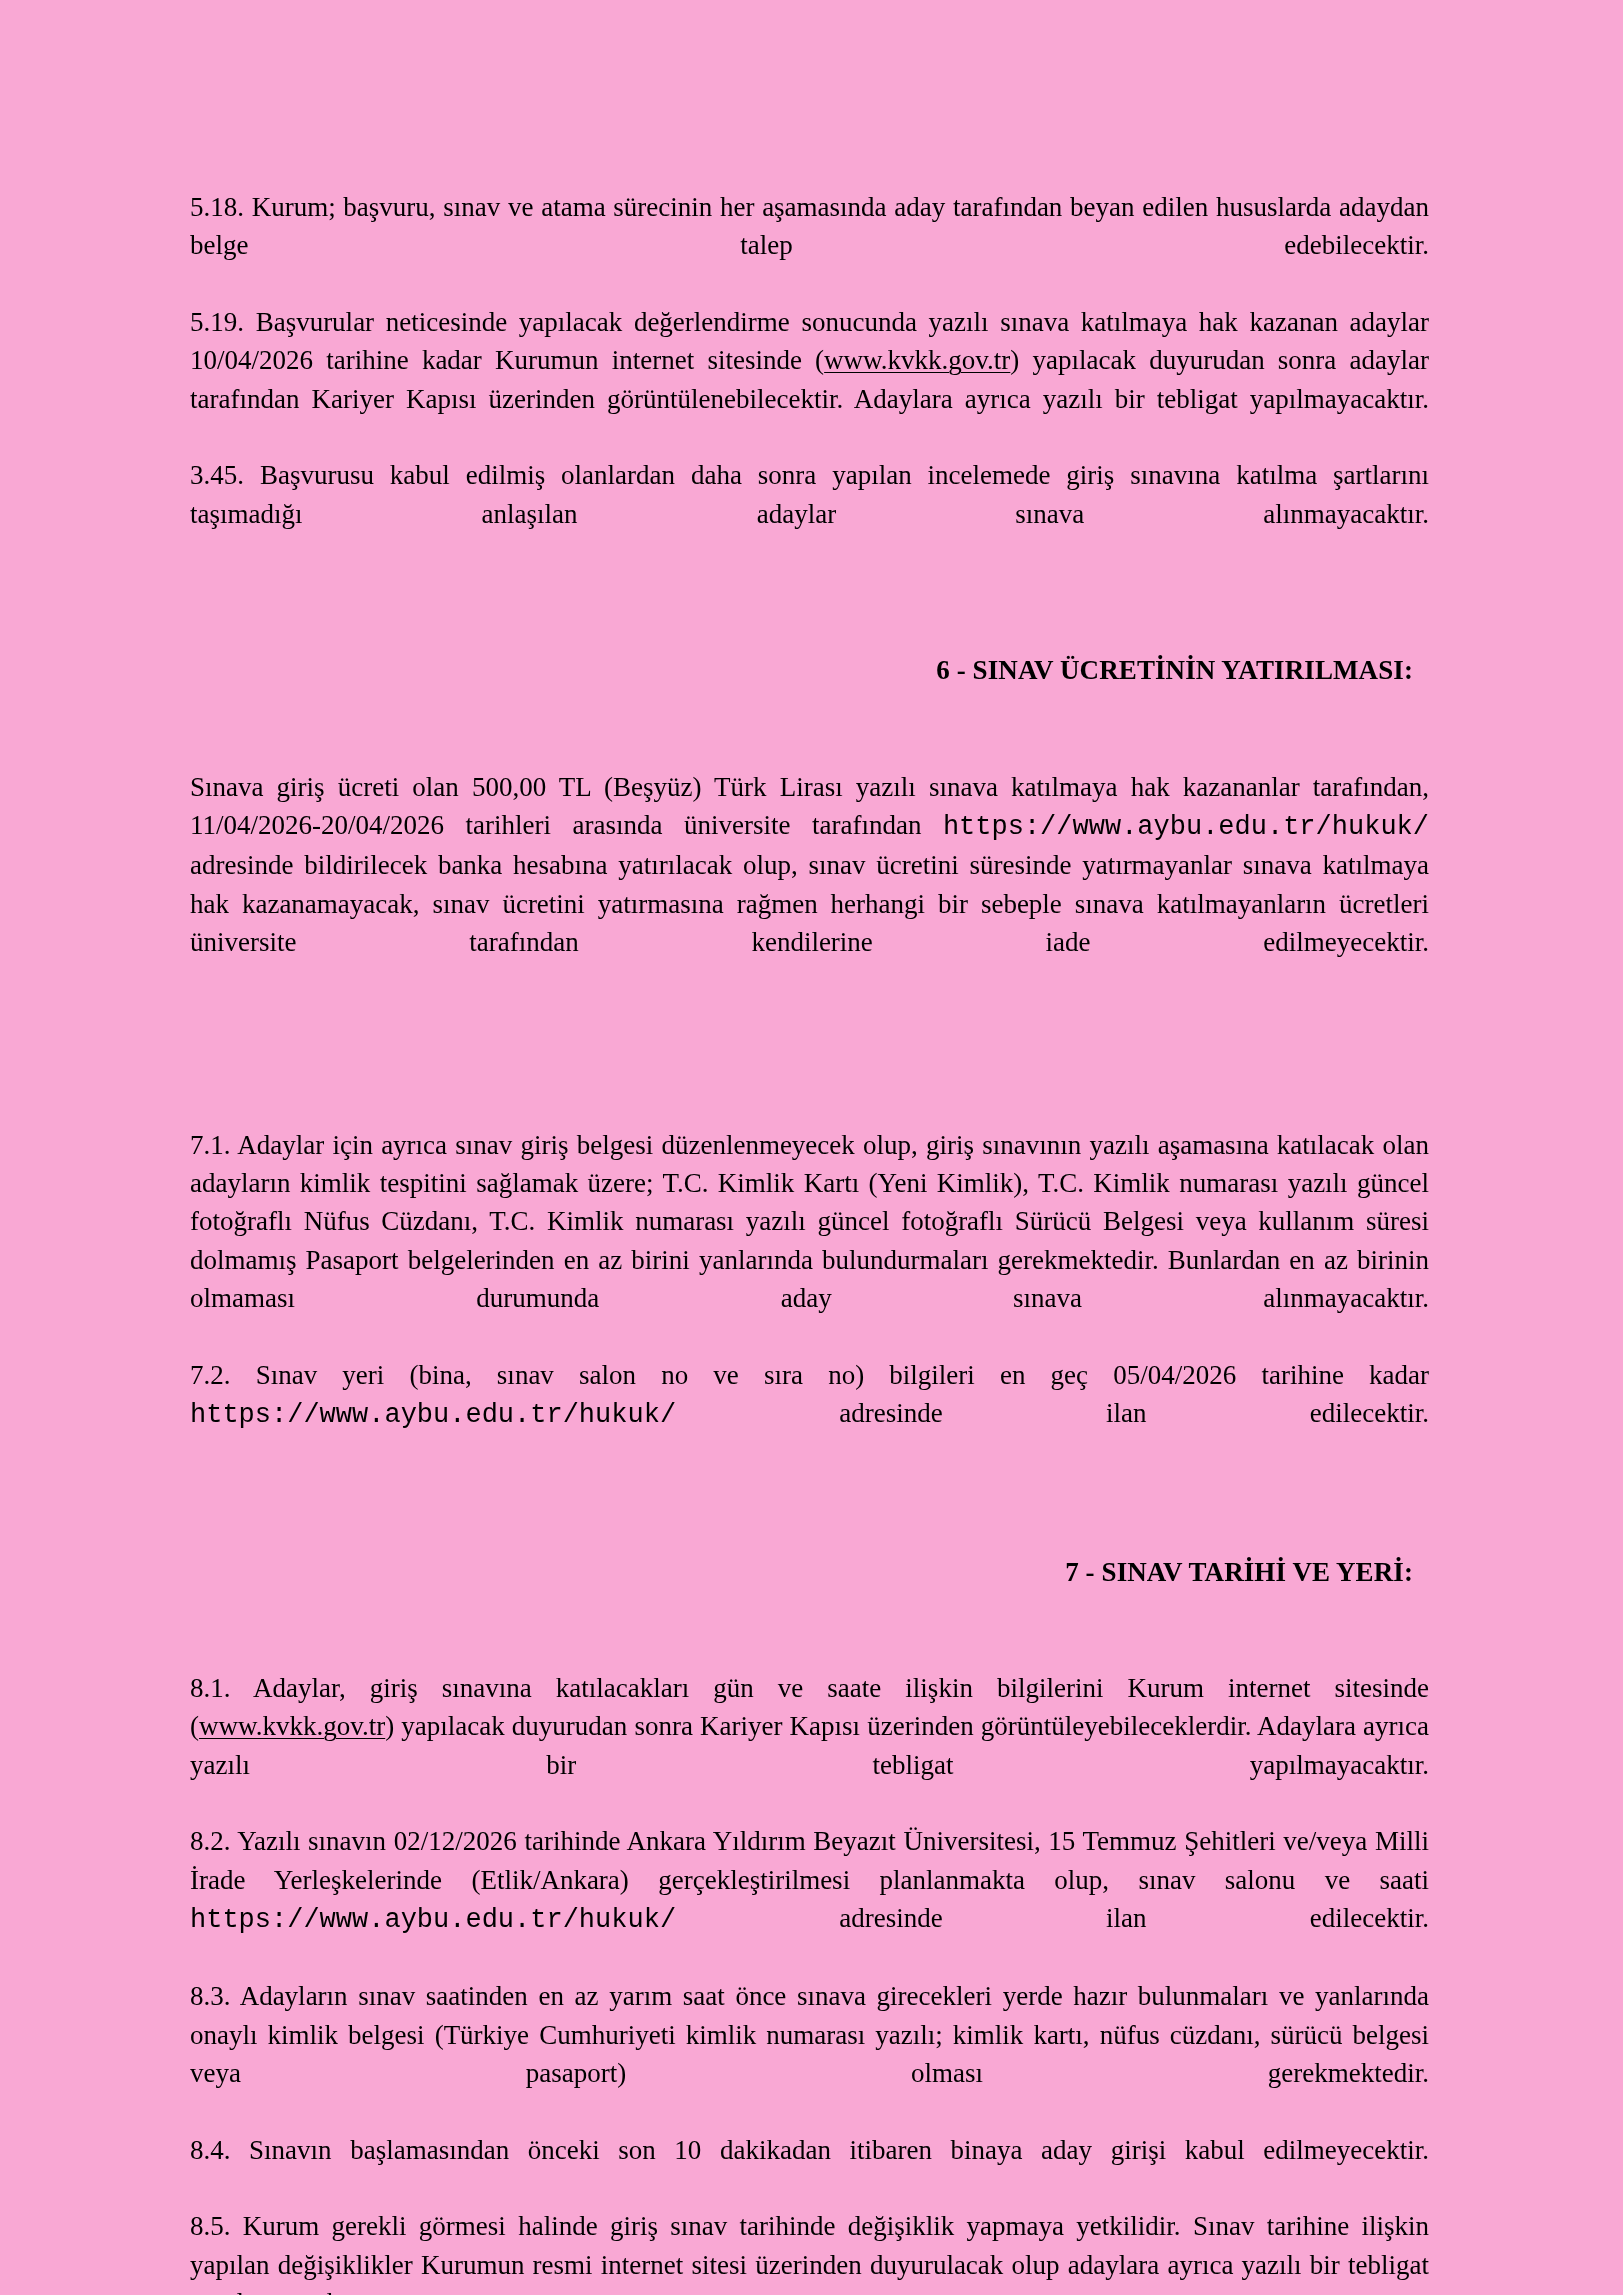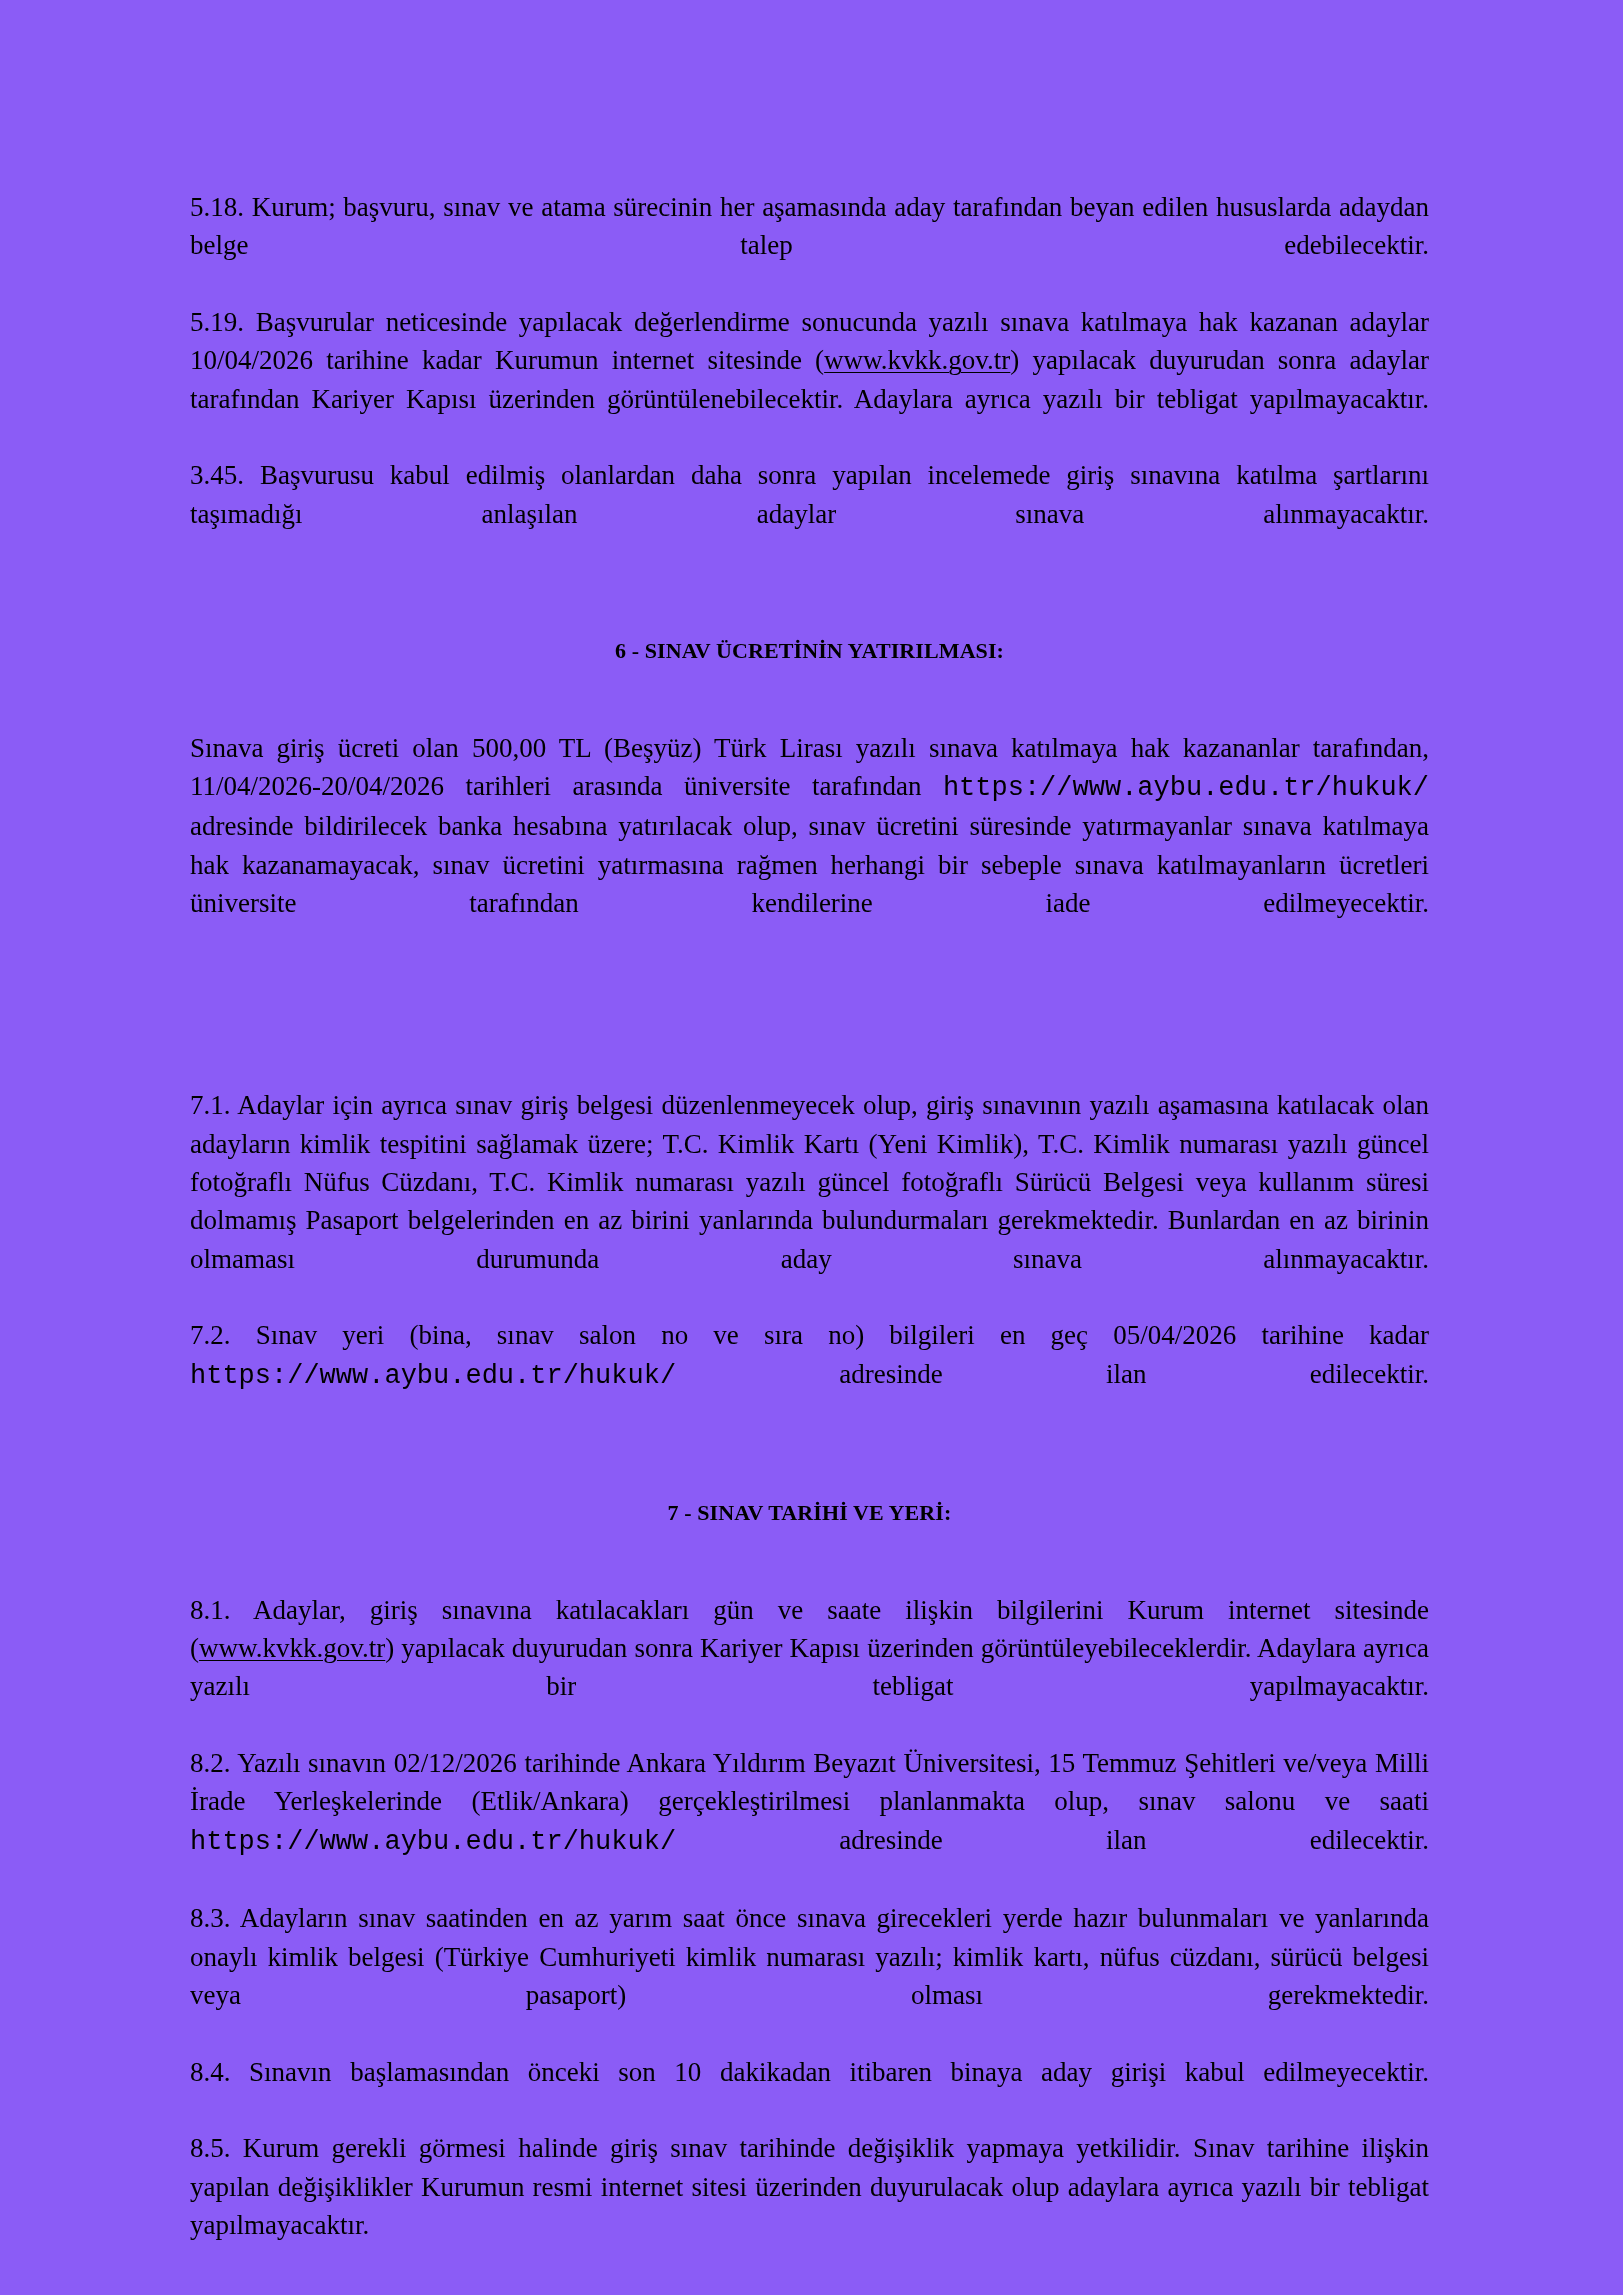--- a/index.html
+++ b/index.html
@@ -5,21 +5,21 @@
 <style>
   html, body {
     margin: 0;
     padding: 0;
     background: #ffffff;
   }
   .page {
     position: relative;
     width: 1623px;
     height: 2295px;
-    background: #8b5cf6;
+    background: #f9a8d4;
     box-sizing: border-box;
     padding: 188px 194px 131px 190px;
     font-family: "Liberation Serif", "DejaVu Serif", serif;
     color: #000000;
   }
   .doc-body {
     font-size: 27px;
     line-height: 1.42;
     text-align: justify;
     text-justify: inter-word;
@@ -29,25 +29,25 @@
     text-align: justify;
     text-justify: inter-word;
   }
   
   p.para::after {
     content: "";
     display: inline-block;
     width: 100%;
   }
   h2.section-heading {
-    font-size: 22px;
+    font-size: 27px;
     font-weight: bold;
     line-height: 1.42;
-    margin: 0;
-    text-align: center;
+    margin: 16px;
+    text-align: right;
     letter-spacing: 0.1px;
   }
   .gap-before-heading { height: 64px; }
   .gap-after-heading  { height: 62px; }
   .link-underline {
     text-decoration: underline;
     text-underline-offset: 3.3px;
     text-decoration-thickness: 1.3px;
     color: #000000;
   }

